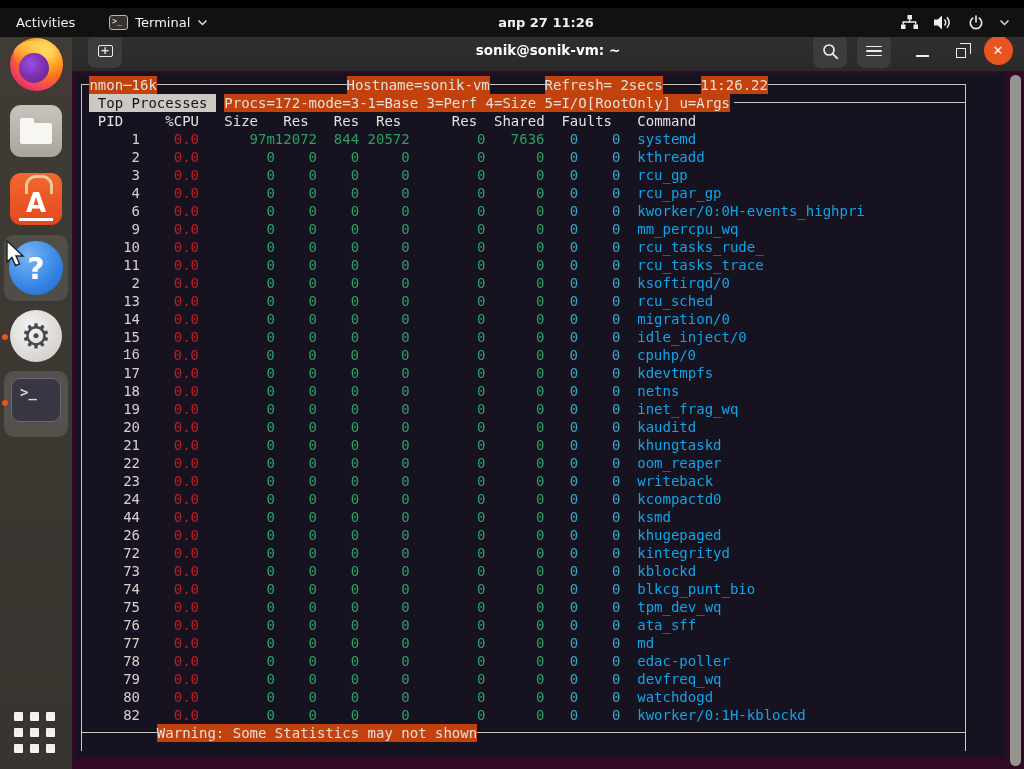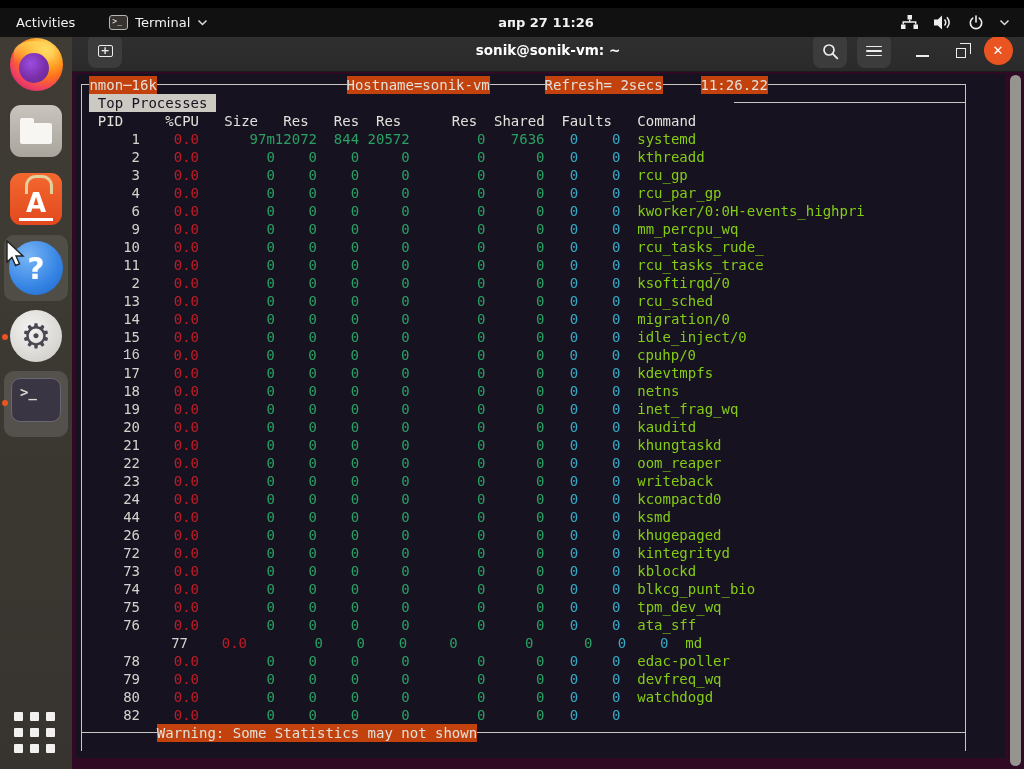--- a/index.html
+++ b/index.html
@@ -108,21 +108,21 @@
   .seg-chip { left:1ch; background:#ccc9c2; color:#17121f; padding:0 1ch; }
   .seg-procinfo { left:17ch; }
   .seg-warn { left:9ch; }
   .hdr { color:#e3e1db; }
   .row { display:flex; height:18px; }
   .cell { display:inline-block; text-align:right; white-space:pre; }
   .c-pid { width:7ch; color:#d6d3cd; }
   .c-red { width:7ch; color:#c01c28; }
   .c-grn { color:#28a164; }
   .c-cyn { color:#38a8c6; }
-  .c-cmd { color:#84cc16; text-align:left; padding-left:2ch; }
+  .c-cmd { color:#0ea5e9; text-align:left; padding-left:2ch; }
   .scrollbar { position:absolute; right:0; top:0; width:19px; height:697px; background:#300a24; }
   .sb-thumb { position:absolute; right:3px; top:3px; width:11px; height:691px; background:#96948f; border-radius:6px; }
 
   svg { display:block; }
 </style>
 </head>
 <body>
 
 <div class="top-panel">
   <div class="activities">Activities</div>
@@ -247,20 +247,21 @@
           <span class="rule"></span>
           <span class="seg seg-nmon">nmon─16k</span>
           <span class="seg seg-host">Hostname=sonik-vm</span>
           <span class="seg seg-refresh">Refresh= 2secs</span>
           <span class="seg seg-time">11:26.22</span>
         </div>
 
         <div class="line">
           <span class="rule rule-part"></span>
           <span class="seg seg-chip">Top Processes</span>
+          <span class="seg seg-procinfo">Procs=172-mode=3-1=Base 3=Perf 4=Size 5=I/O[RootOnly] u=Args</span>
         </div>
 
         <div class="line hdr">  PID     %CPU   Size   Res   Res  Res      Res  Shared  Faults   Command</div>
 
         <div id="rows">
             <div class="row">
               <span class="cell c-pid" style="width: 7ch;">1</span>
               <span class="cell c-red" style="width: 7ch;">0.0</span>
               <span class="cell c-grn" style="width: 9ch;">97m</span>
               <span class="cell c-grn" style="width: 5ch;">12072</span>
@@ -617,21 +618,21 @@
               <span class="cell c-grn" style="width: 5ch;">0</span>
               <span class="cell c-grn" style="width: 5ch;">0</span>
               <span class="cell c-grn" style="width: 6ch;">0</span>
               <span class="cell c-grn" style="width: 9ch;">0</span>
               <span class="cell c-grn" style="width: 7ch;">0</span>
               <span class="cell c-cyn" style="width: 4ch;">0</span>
               <span class="cell c-cyn" style="width: 5ch;">0</span>
               <span class="cell c-cmd">ata_sff</span>
             </div>
             <div class="row">
-              <span class="cell c-pid" style="width: 7ch; margin-left: 48px;">77</span>
+              <span class="cell c-pid" style="width: 7ch;">77</span>
               <span class="cell c-red" style="width: 7ch;">0.0</span>
               <span class="cell c-grn" style="width: 9ch;">0</span>
               <span class="cell c-grn" style="width: 5ch;">0</span>
               <span class="cell c-grn" style="width: 5ch;">0</span>
               <span class="cell c-grn" style="width: 6ch;">0</span>
               <span class="cell c-grn" style="width: 9ch;">0</span>
               <span class="cell c-grn" style="width: 7ch;">0</span>
               <span class="cell c-cyn" style="width: 4ch;">0</span>
               <span class="cell c-cyn" style="width: 5ch;">0</span>
               <span class="cell c-cmd">md</span>
@@ -679,20 +680,21 @@
               <span class="cell c-pid" style="width: 7ch;">82</span>
               <span class="cell c-red" style="width: 7ch;">0.0</span>
               <span class="cell c-grn" style="width: 9ch;">0</span>
               <span class="cell c-grn" style="width: 5ch;">0</span>
               <span class="cell c-grn" style="width: 5ch;">0</span>
               <span class="cell c-grn" style="width: 6ch;">0</span>
               <span class="cell c-grn" style="width: 9ch;">0</span>
               <span class="cell c-grn" style="width: 7ch;">0</span>
               <span class="cell c-cyn" style="width: 4ch;">0</span>
               <span class="cell c-cyn" style="width: 5ch;">0</span>
+              <span class="cell c-cmd">kworker/0:1H-kblockd</span>
             </div>
           </div>
 
         <div class="line">
           <span class="rule"></span>
           <span class="seg seg-warn">Warning: Some Statistics may not shown</span>
         </div>
       </div>
     </div>
     <div class="scrollbar">

